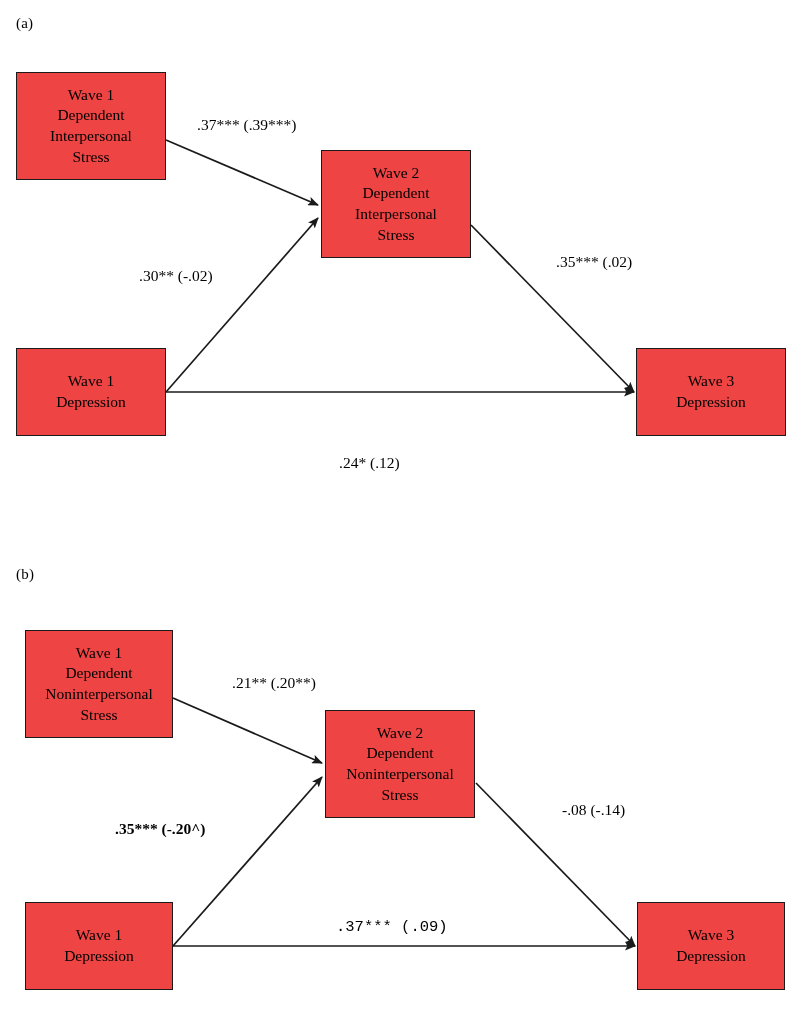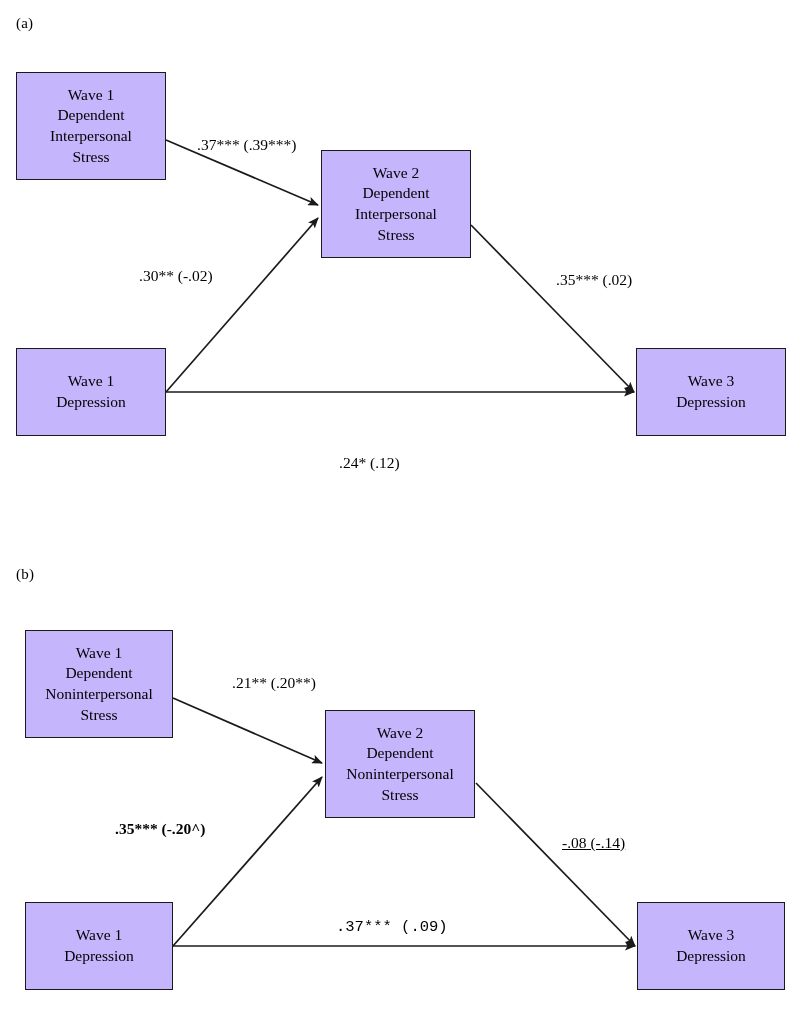--- a/index.html
+++ b/index.html
@@ -26,21 +26,21 @@
     font-size: 15px;
     line-height: 1;
     letter-spacing: 0.2px;
     color: #000;
     white-space: nowrap;
   }
   .node-box {
     position: absolute;
     box-sizing: border-box;
     border: 1.6px solid #1a1a1a;
-    background: #c4b5fd;
+    background: #ef4444;
     display: flex;
     align-items: center;
     justify-content: center;
     text-align: center;
     z-index: 3;
   }
   .node-text {
     font-size: 15.5px;
     line-height: 1.33;
     white-space: pre-line;
@@ -106,25 +106,25 @@
   <div class="node-box" style="left:16px; top:348px; width:150px; height:88px;">
     <span class="node-text">Wave 1
 Depression</span>
   </div>
 
   <div class="node-box" style="left:636px; top:348px; width:150px; height:88px;">
     <span class="node-text">Wave 3
 Depression</span>
   </div>
 
-  <div class="path-label" style="left:197px; top:117px;margin-top:20px;">.37*** (.39***)</div>
+  <div class="path-label" style="left:197px; top:117px;">.37*** (.39***)</div>
 
   <div class="path-label" style="left:139px; top:268px;text-align:center;">.30** (-.02)</div>
 
-  <div class="path-label" style="left:556px; top:272px;">.35*** (.02)</div>
+  <div class="path-label" style="left:556px; top:254px;">.35*** (.02)</div>
 
   <div class="path-label" style="left:339px; top:411px;margin-top:44px;">.24* (.12)</div>
 
   <div class="panel-label" style="left:16px; top:567px;">(b)</div>
 
   <div class="node-box" style="left:25px; top:630px; width:148px; height:108px;">
     <span class="node-text">Wave 1
 Dependent
 Noninterpersonal
 Stress</span>
@@ -144,17 +144,17 @@
 
   <div class="node-box" style="left:637px; top:902px; width:148px; height:88px;">
     <span class="node-text">Wave 3
 Depression</span>
   </div>
 
   <div class="path-label" style="left:232px; top:675px;">.21** (.20**)</div>
 
   <div class="path-label" style="left:115px; top:821px;font-weight:bold;">.35*** (-.20^)</div>
 
-  <div class="path-label" style="left:562px; top:835px;text-decoration:underline;">-.08 (-.14)</div>
+  <div class="path-label" style="left:562px; top:802px;">-.08 (-.14)</div>
 
   <div class="path-label" style="left:336px; top:920px;font-family:Liberation Mono, monospace;">.37*** (.09)</div>
 
 </div>
 
 </body></html>

